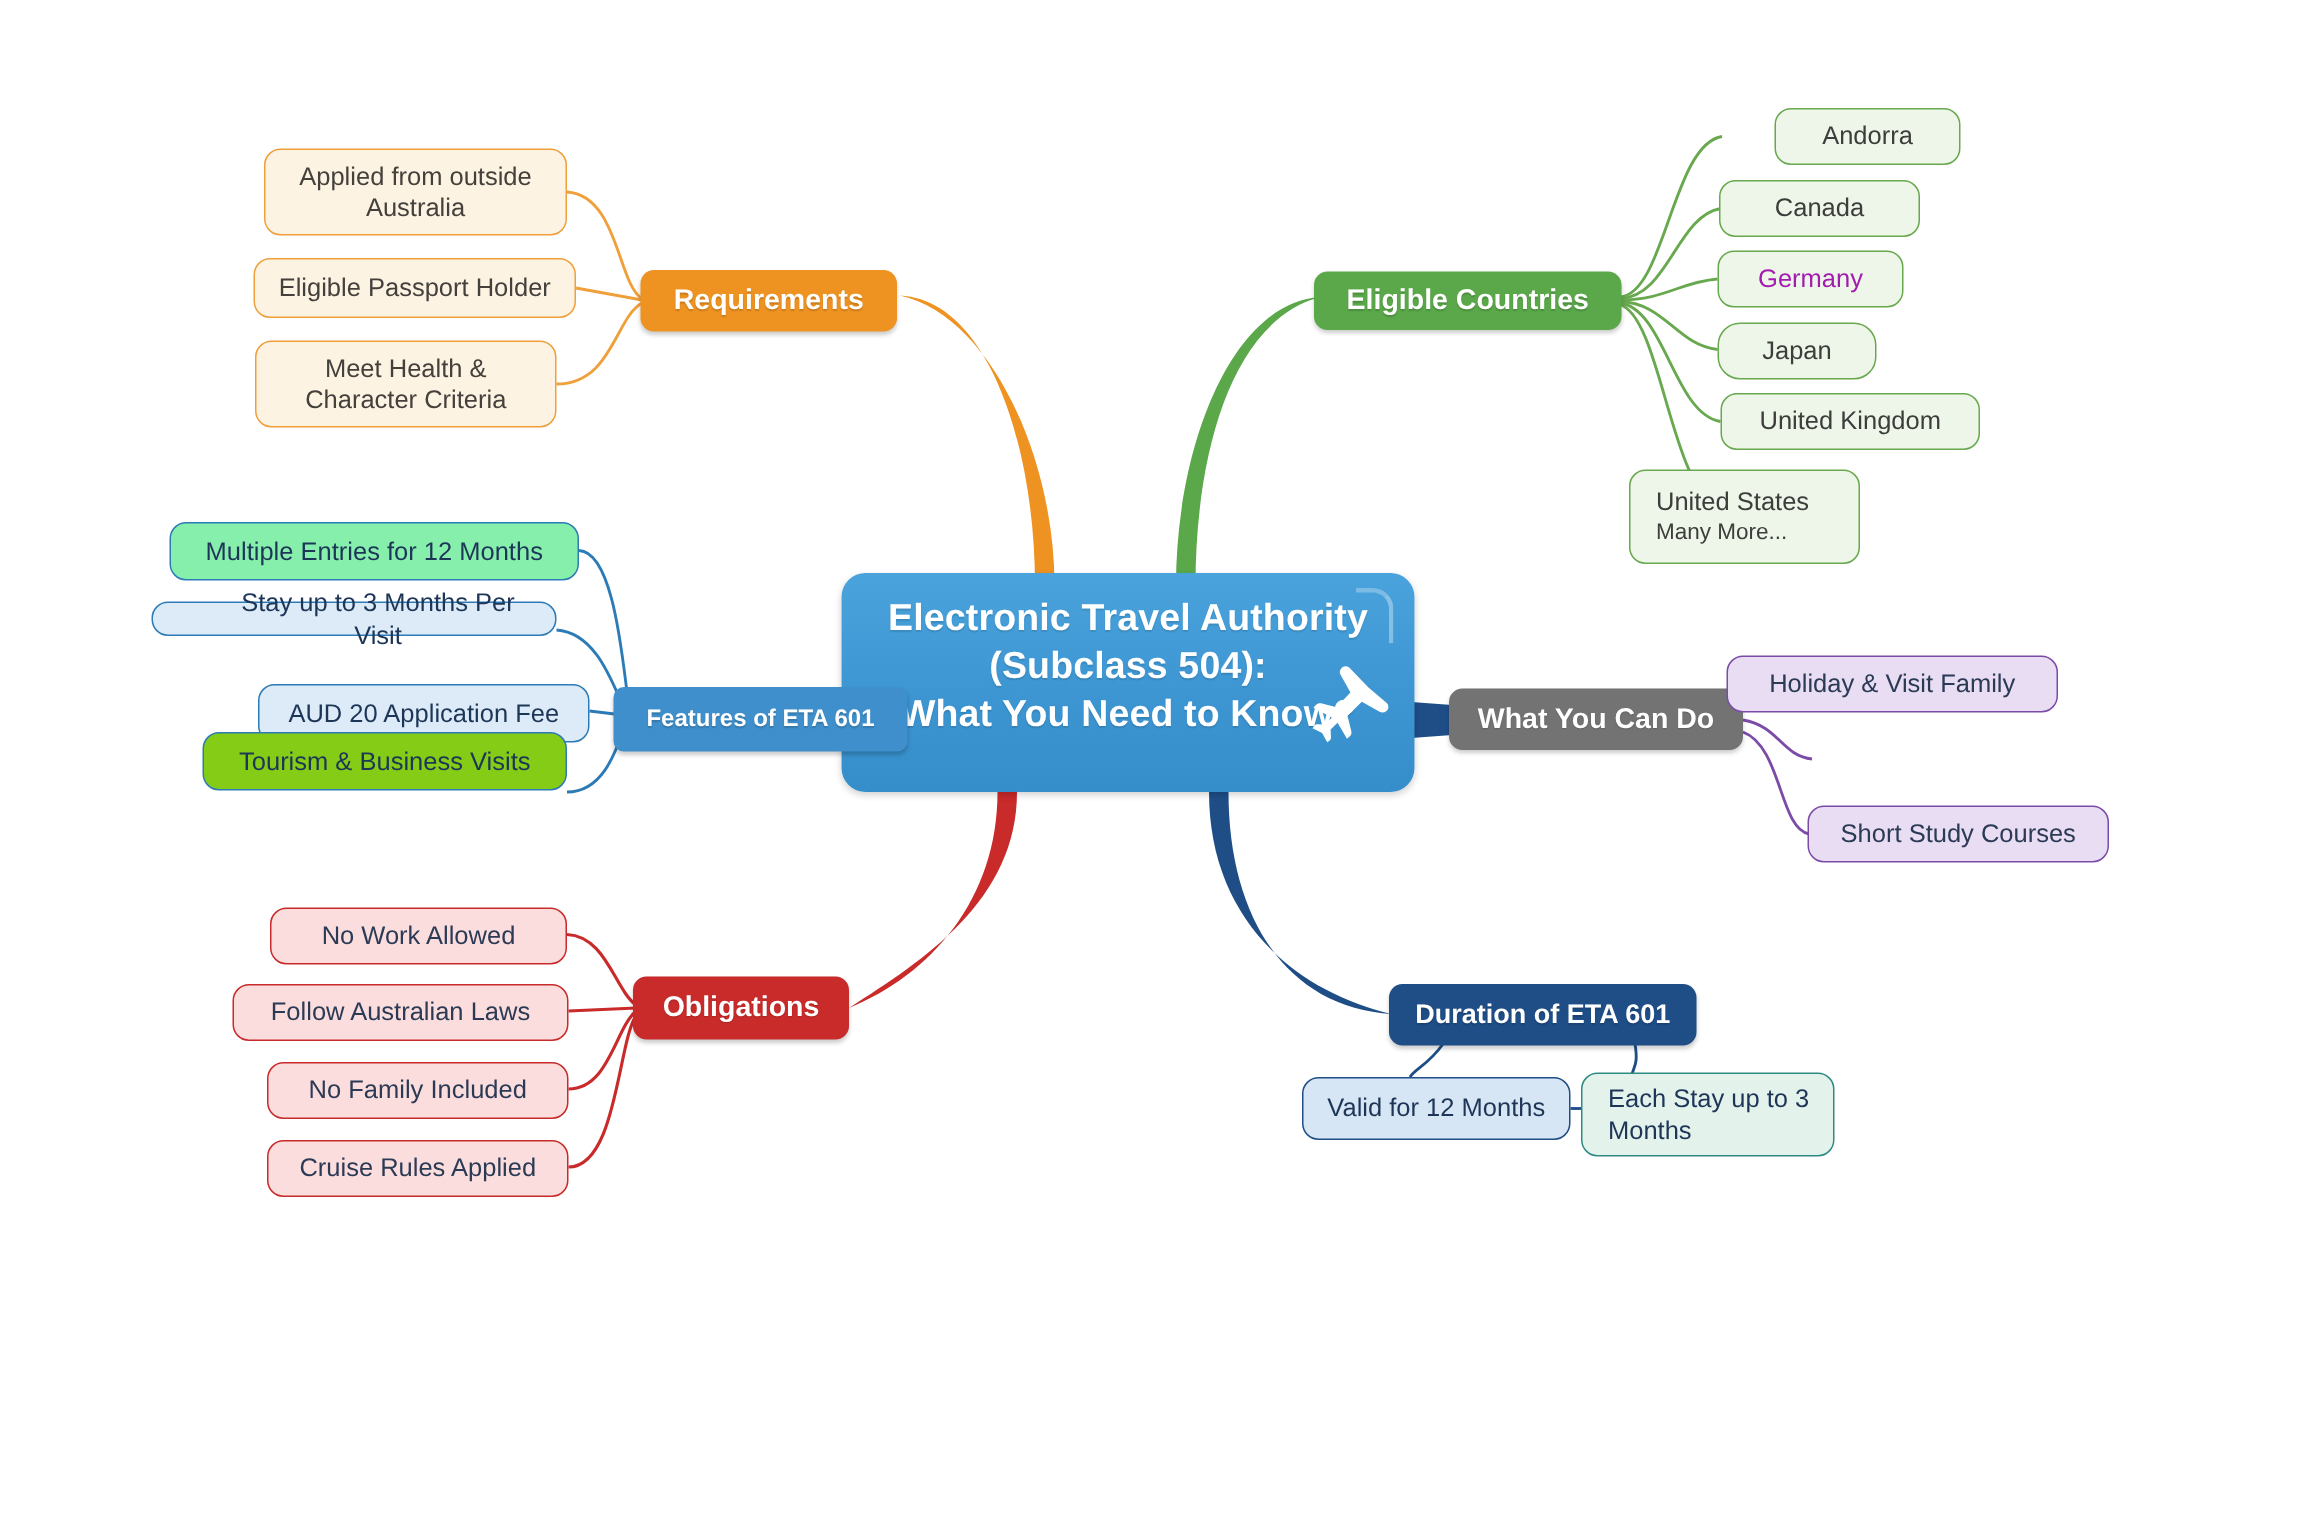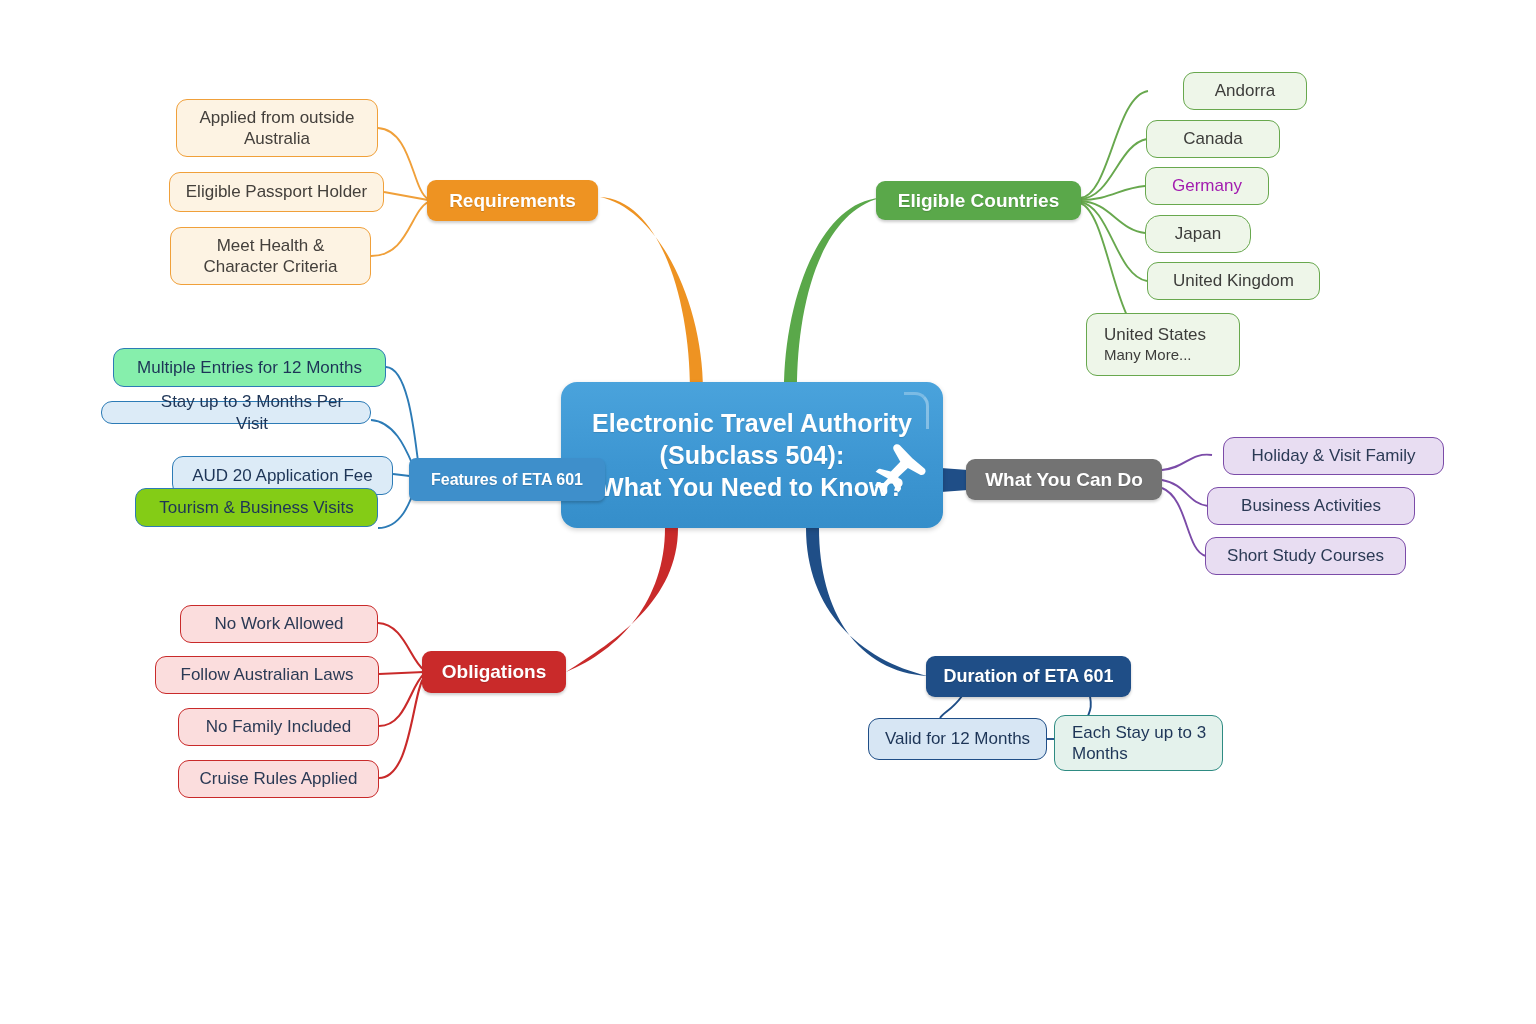--- a/index.html
+++ b/index.html
@@ -25,21 +25,21 @@
     left: 0; top: 0;
     width: 1536px;
     height: 1024px;
     pointer-events: none;
   }
   .node {
     position: absolute;
     box-sizing: border-box;
     display: flex;
     flex-direction: column;
-    justify-content: center;
+    justify-content: flex-start;
   }
   
   .central {
     background: linear-gradient(180deg, #4AA3DC 0%, #3D96D2 55%, #358ECA 100%);
     border-radius: 16px;
     box-shadow: 0 2px 5px rgba(0,0,0,0.18);
     color: #ffffff;
     align-items: center;
     text-align: center;
     padding: 14px 26px;
@@ -238,25 +238,22 @@
   <div class="node leaf" style="left:178px; top:708px; width:201px; height:38px; background:#FBDDDD; border-color:#C92A2A; color:#2B3A55; font-size:17px;">
     <span>No Family Included</span>
   </div>
   <div class="node leaf" style="left:178px; top:760px; width:201px; height:38px; background:#FBDDDD; border-color:#C92A2A; color:#2B3A55; font-size:17px;">
     <span>Cruise Rules Applied</span>
   </div>
 
   <div class="node main" style="left:966px; top:459px; width:196px; height:41px; background:#737373; font-size:19px;">
     <span>What You Can Do</span>
   </div>
-  <div class="node leaf" style="left:1223px; top:437px; width:221px; height:38px; background:#E8DDF2; border-color:#7B4BA8; color:#2B3A55; font-size:17px;">
+  <div class="node leaf" style="left:1151px; top:437px; width:221px; height:38px; background:#E8DDF2; border-color:#7B4BA8; color:#2B3A55; font-size:17px;">
     <span>Holiday &amp; Visit Family</span>
-  </div>
-  <div class="node leaf" style="left:1207px; top:487px; width:208px; height:38px; background:#E8DDF2; border-color:#7B4BA8; color:#2B3A55; font-size:17px;">
-    <span>Business Activities</span>
   </div>
   <div class="node leaf" style="left:1205px; top:537px; width:201px; height:38px; background:#E8DDF2; border-color:#7B4BA8; color:#2B3A55; font-size:17px;">
     <span>Short Study Courses</span>
   </div>
 
   <div class="node main" style="left:926px; top:656px; width:205px; height:41px; background:#1F4E87; font-size:18px;">
     <span>Duration of ETA 601</span>
   </div>
   <div class="node leaf" style="left:868px; top:718px; width:179px; height:42px; background:#D7E6F4; border-color:#1F4E87; color:#1D3557; font-size:17px;">
     <span>Valid for 12 Months</span>

